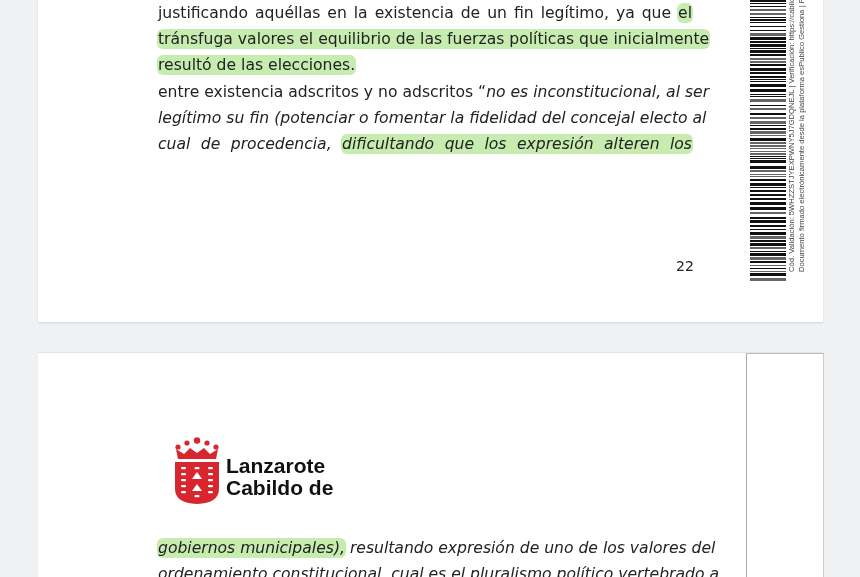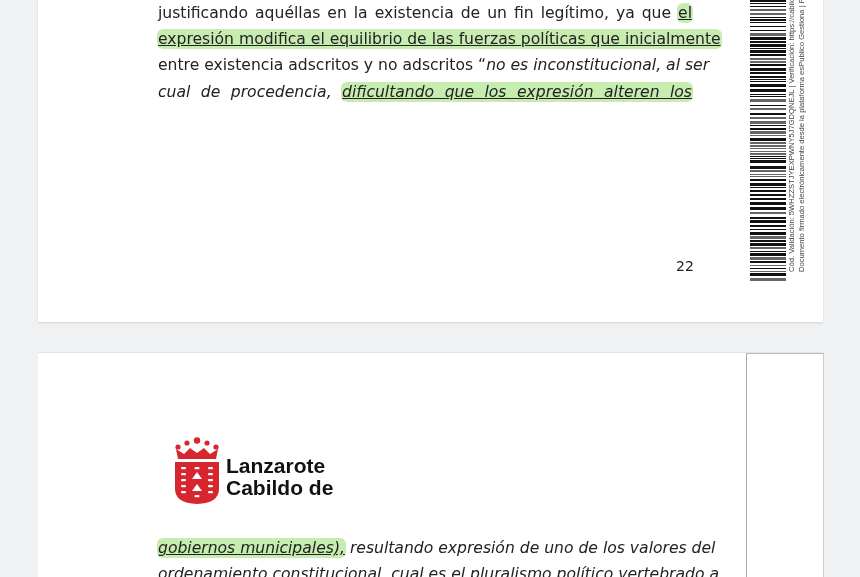--- a/index.html
+++ b/index.html
@@ -17,21 +17,21 @@
 
   .body-text {
     position:absolute; left:120px; width:534px;
     font-size:15.6px; color:#222;
     line-height:26.2px;
     text-align:justify;
   }
   #p1text { top:0px; }
   .line { display:block; height:26.2px; white-space:nowrap; text-align:justify; text-align-last:justify; }
   .line.last { text-align-last:left; }
-  .hl { background:#c7ecb0; border-radius:6px; padding:1px 1px; margin:0 -1px;text-decoration:underline; }
+  .hl { background:#c7ecb0; border-radius:6px; padding:1px 1px; margin:0 -1px; }
   .it { font-style:italic; }
 
   .page-num {
     position:absolute; left:638px; top:268px;
     font-size:14px; color:#222;
   }
 
   .barcode {
     position:absolute; left:712px; top:0px; width:36px; height:292px;
   }
@@ -68,22 +68,24 @@
   .logo-text span { display:block; }
 
   #p2text { top:182px; }
 </style>
 </head>
 <body>
 
 <div class="page" id="page1">
   <div class="body-text" id="p1text" style="top:10px;">
       <span class="line"><span class="">justificando aquéllas en la existencia de un fin legítimo, ya que </span><span class="hl ">el</span></span>
-      <span class="line"><span class="hl ">expresión modifica el equilibrio de las fuerzas políticas que inicialmente</span></span>
+      <span class="line"><span class="hl ">tránsfuga valores el equilibrio de las fuerzas políticas que inicialmente</span></span>
+      <span class="line last"><span class="hl ">resultó de las elecciones.</span></span>
       <span class="line"><span class="">entre existencia adscritos y no adscritos “</span><span class="it">no es inconstitucional, al ser</span></span>
+      <span class="line"><span class="it">legítimo su fin (potenciar o fomentar la fidelidad del concejal electo al</span></span>
       <span class="line"><span class="it">cual de procedencia, </span><span class="hl it">dificultando que los expresión alteren los</span></span>
     </div>
   <div class="page-num">22</div>
   <div class="barcode" id="barcode" style="top:10px;">
       <div class="bar" style="top: 0px; height: 2px;"></div>
       <div class="bar" style="top: 3px; height: 1px;"></div>
       <div class="bar" style="top: 6px; height: 1px;"></div>
       <div class="bar g" style="top: 9px; height: 2px;"></div>
       <div class="bar g" style="top: 13px; height: 2px;"></div>
       <div class="bar" style="top: 17px; height: 1px;"></div>

